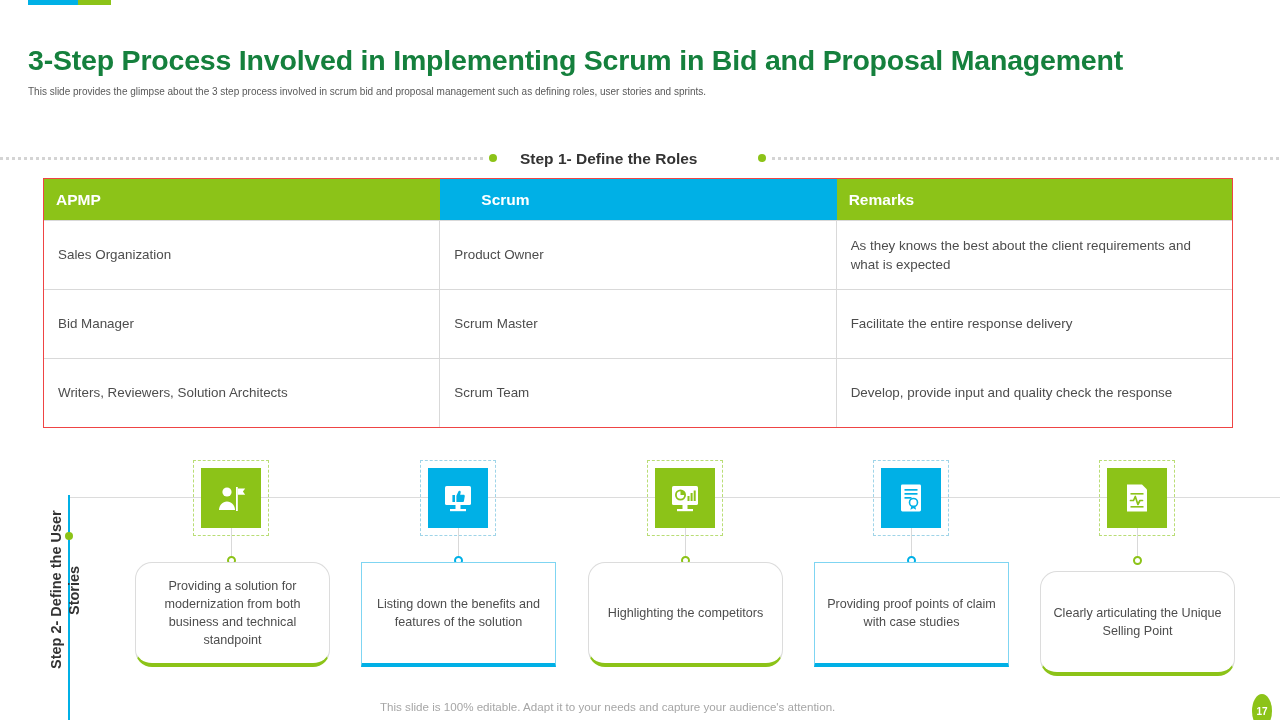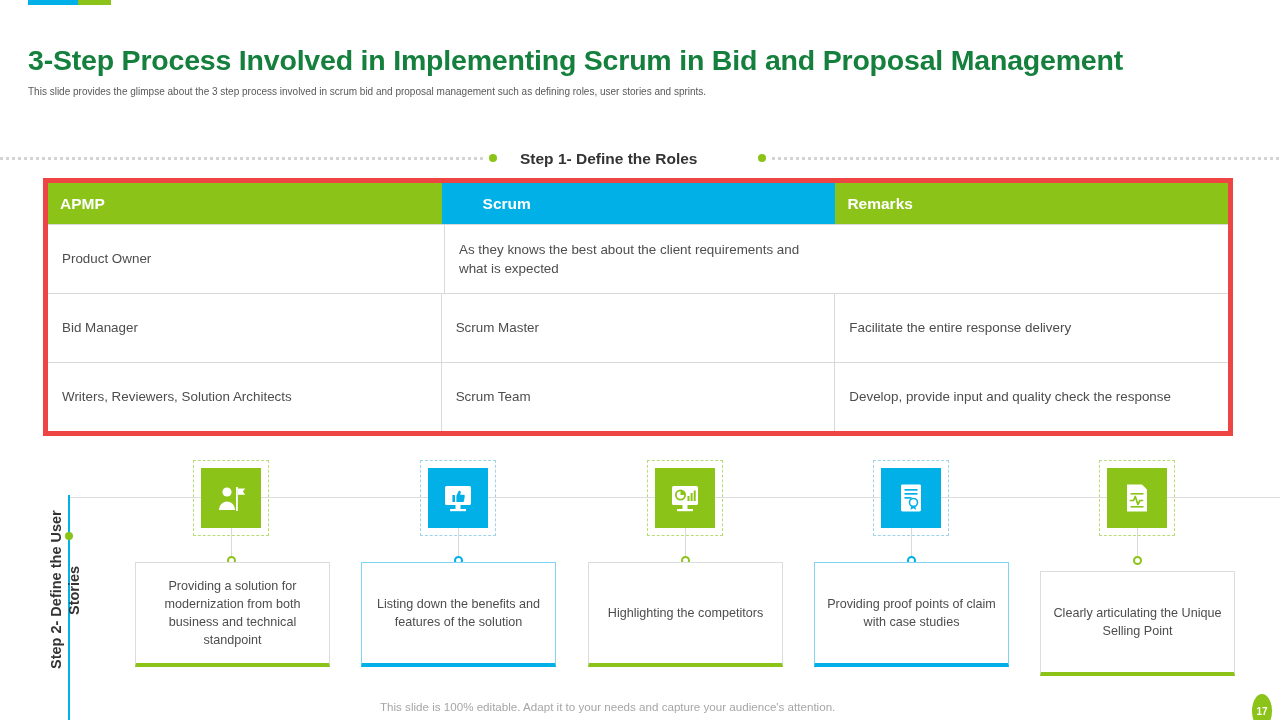--- a/index.html
+++ b/index.html
@@ -77,21 +77,21 @@
     color: #333333;
     white-space: nowrap;
   }
 
   
   .table {
     position: absolute;
     left: 43px;
     top: 178px;
     width: 1190px;
-    border: 5px solid #ef4444;
+    border: 1px solid #ef4444;
     box-sizing: border-box;
   }
   .trow { display: flex; }
   .thead .tcell {
     color: #ffffff;
     font-size: 15.5px;
     font-weight: bold;
     height: 41px;
     display: flex;
     align-items: center;
@@ -168,21 +168,21 @@
     background: #ffffff;
     display: flex;
     align-items: center;
     justify-content: center;
     text-align: center;
     font-size: 12.6px;
     color: #4d4d4d;
     line-height: 1.45;
     padding: 0 8px;
   }
-  .card.green { border-bottom-color: #8cc318; }
+  .card.green { border-bottom-color: #8cc318; border-radius: 17px; }
   .card.blue { border-bottom-color: #00b0e6; border-color: #7fd5f2; border-bottom-color: #00b0e6; }
 
   .icon-box {
     position: absolute;
     top: 468px;
     width: 60px;
     height: 60px;
     display: flex;
     align-items: center;
     justify-content: center;
@@ -260,20 +260,21 @@
 </div>
 
 <div class="table">
   <div class="trow thead">
     <div class="tcell c0">APMP</div>
     <div class="tcell c1">Scrum</div>
     <div class="tcell c2">Remarks</div>
   </div>
   <div class="tbody">
     <div class="trow">
+      <div class="tcell c0">Sales Organization</div>
       <div class="tcell c1">Product Owner</div>
       <div class="tcell c2">As they knows the best about the client requirements and what is expected</div>
     </div>
     <div class="trow">
       <div class="tcell c0">Bid Manager</div>
       <div class="tcell c1">Scrum Master</div>
       <div class="tcell c2">Facilitate the entire response delivery</div>
     </div>
     <div class="trow">
       <div class="tcell c0">Writers, Reviewers, Solution Architects</div>

